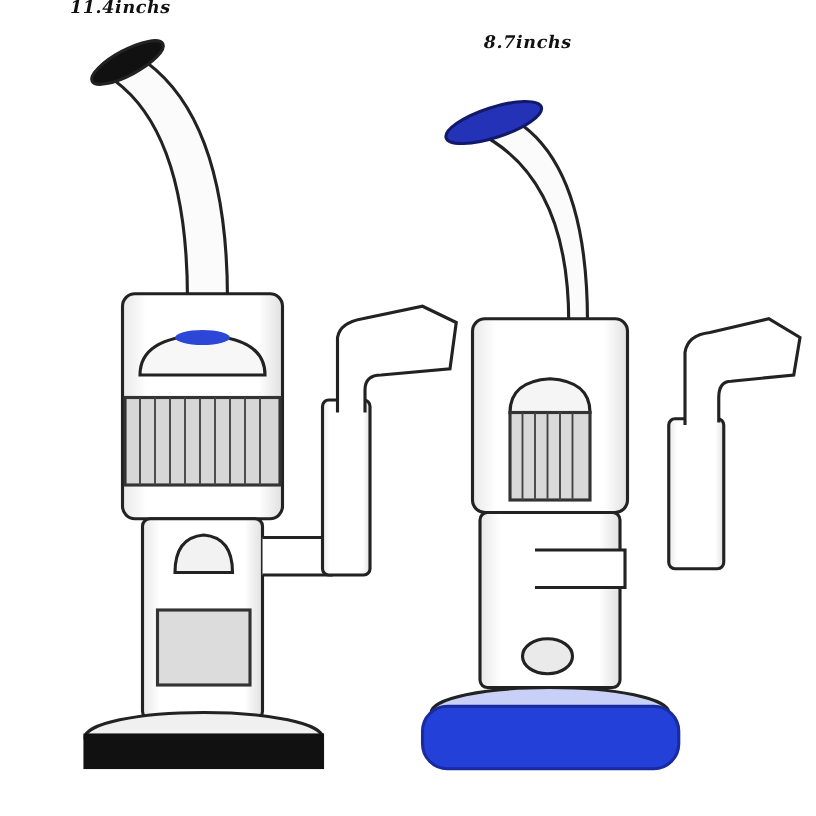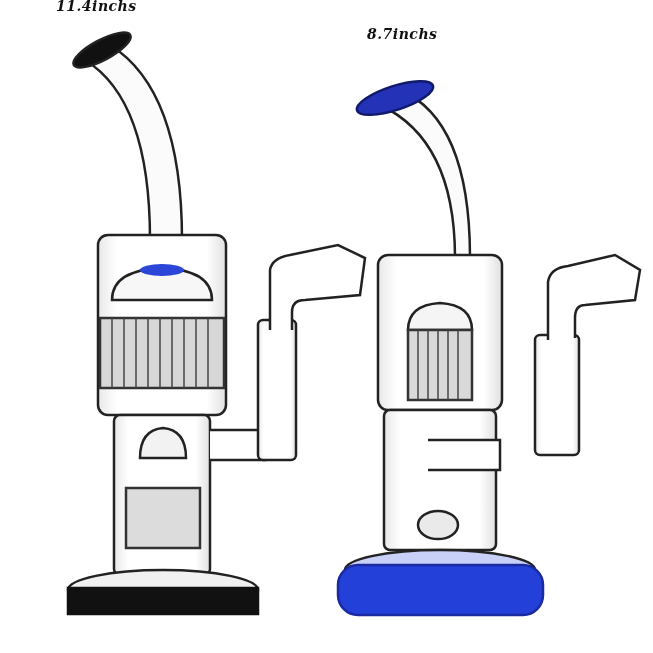--- a/index.html
+++ b/index.html
@@ -1,19 +1,19 @@
 <!DOCTYPE html>
 <html><head>
 <meta charset="utf-8">
 <style>
   html, body { margin:0; padding:0; background:#ffffff; }
   body { width:653px; height:653px; position:relative; overflow:hidden; font-family:"DejaVu Serif", serif; }
   .label { position:absolute; font-style:italic; font-weight:bold; font-size:14px; color:#111; letter-spacing:0.5px; }
   #lbl-left { left:56px; top:-2px; }
-  #lbl-right { left:367px; top:26px; }
+  #lbl-right { left:387px; top:26px; }
   svg { position:absolute; left:0; top:0; }
 </style>
 </head>
 <body>
 
 <div class="label" id="lbl-left">11.4inchs</div>
 <div class="label" id="lbl-right">8.7inchs</div>
 
 <svg width="653" height="653" viewBox="0 0 653 653">
   <defs>

